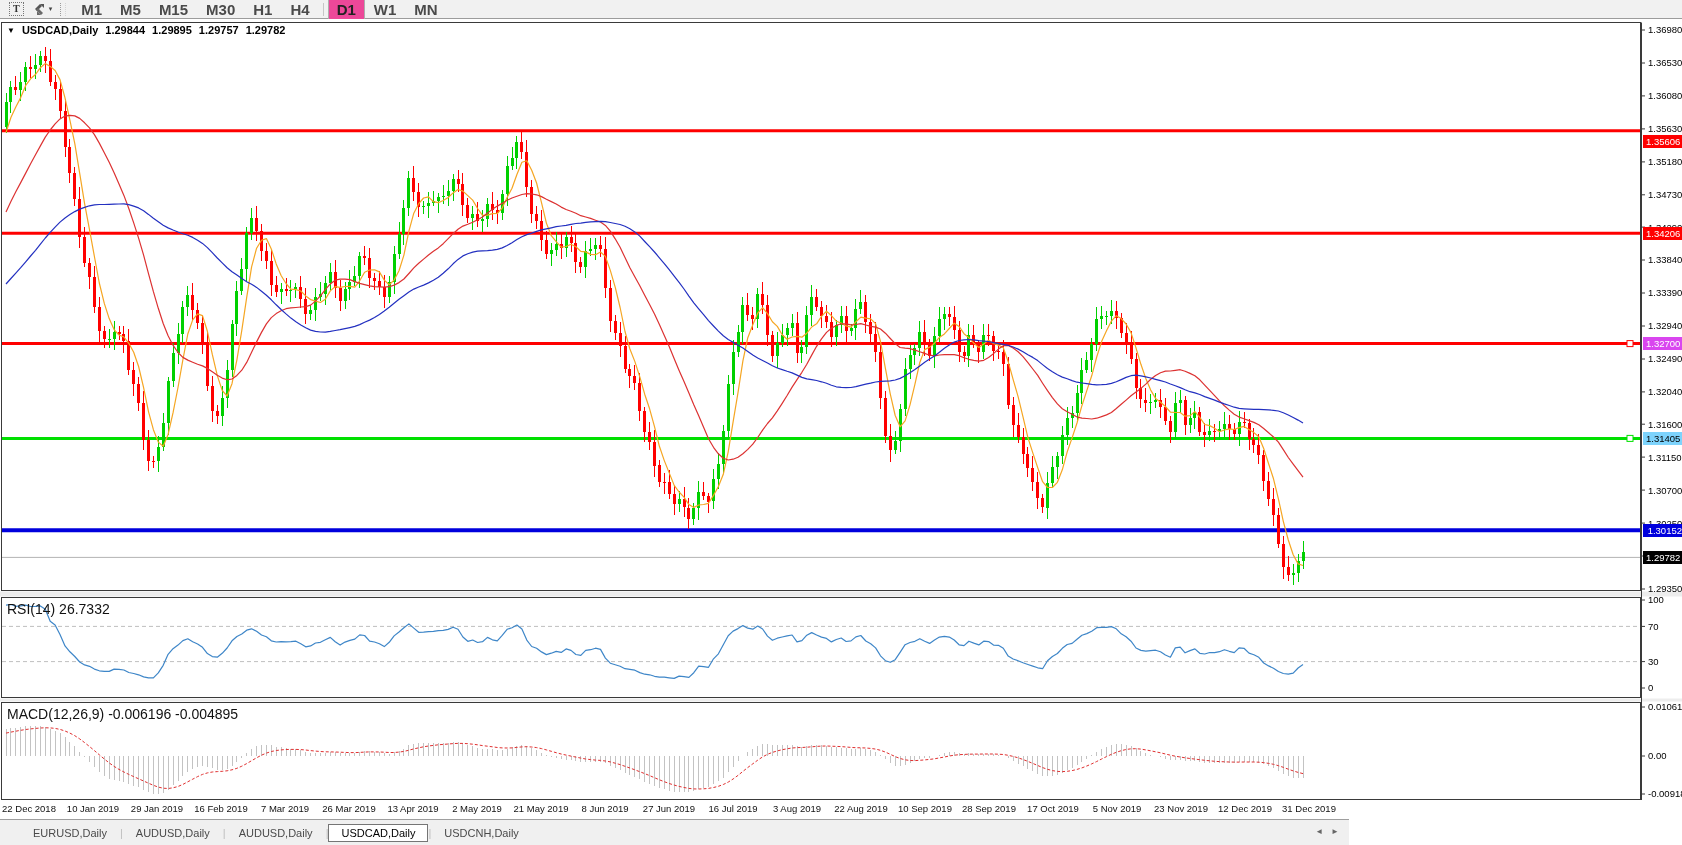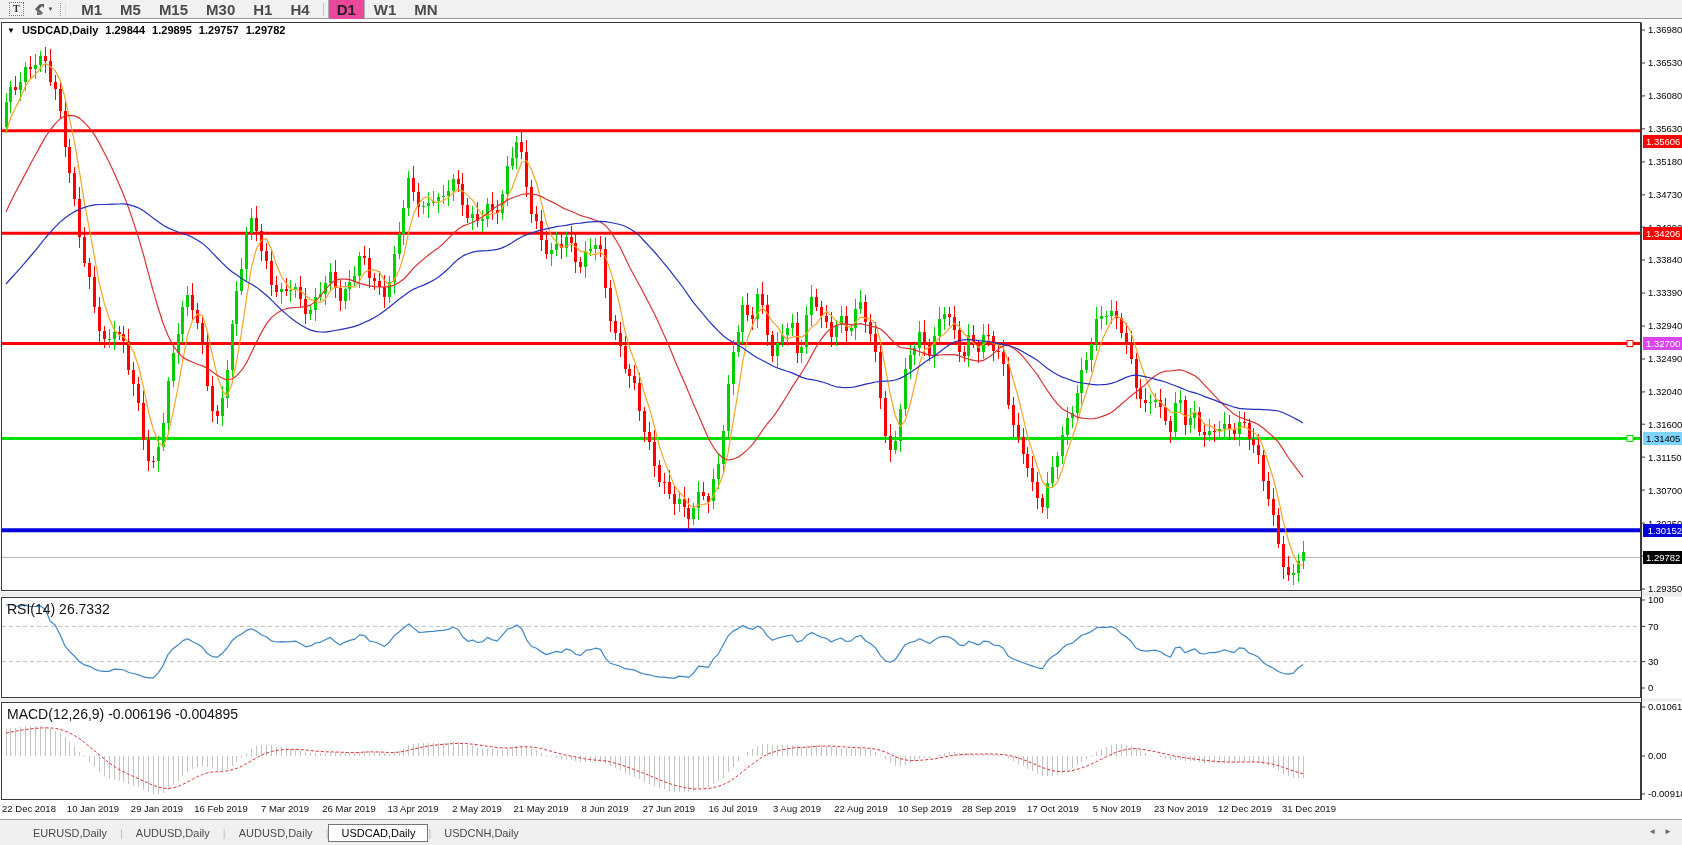--- a/index.html
+++ b/index.html
@@ -15,21 +15,21 @@
   .sep{width:1px;height:13px;background:#c6c6c6;margin:0 4px;}
   #tf-buttons{display:flex;align-items:center;}
   
   .chartwrap{position:absolute;top:19px;left:0;width:1682px;height:800px;background:#fff;}
   #chart-svg{position:absolute;left:0;top:0;}
   .title{position:absolute;left:7px;top:5px;font-size:11px;font-weight:bold;color:#000;display:flex;gap:7px;align-items:center;}
   .title .tri{font-size:8px;cursor:default;}
   .ind-label{position:absolute;left:7px;font-size:14px;color:#111;}
   .badge{position:absolute;left:1643px;width:39px;height:13px;line-height:13px;font-size:9.5px;padding-left:3px;box-sizing:border-box;white-space:nowrap;overflow:hidden;}
   
-  .tabbar{position:absolute;top:819px;left:0;width:1682px;height:26px;background:#f0f0f0;border-top:1px solid #9e9e9e;display:flex;align-items:center;padding-left:20px;box-sizing:border-box;}
+  .tabbar{position:absolute;top:819px;left:0;width:1349px;height:26px;background:#f0f0f0;border-top:1px solid #9e9e9e;display:flex;align-items:center;padding-left:20px;box-sizing:border-box;}
   .tab{font-size:11px;color:#4a4a4a;padding:3px 13px;cursor:default;white-space:nowrap;}
   .tab.active{background:#fff;border:1px solid #757575;color:#000;padding:2px 12px;}
   .tabsep{color:#bdbdbd;font-size:11px;}
   .tab-arrows{position:absolute;right:10px;top:7px;display:flex;gap:8px;}
   .tab-arrows span{font-size:8px;color:#666;cursor:default;}
 </style>
 </head>
 <body>
 
 <div class="win">

